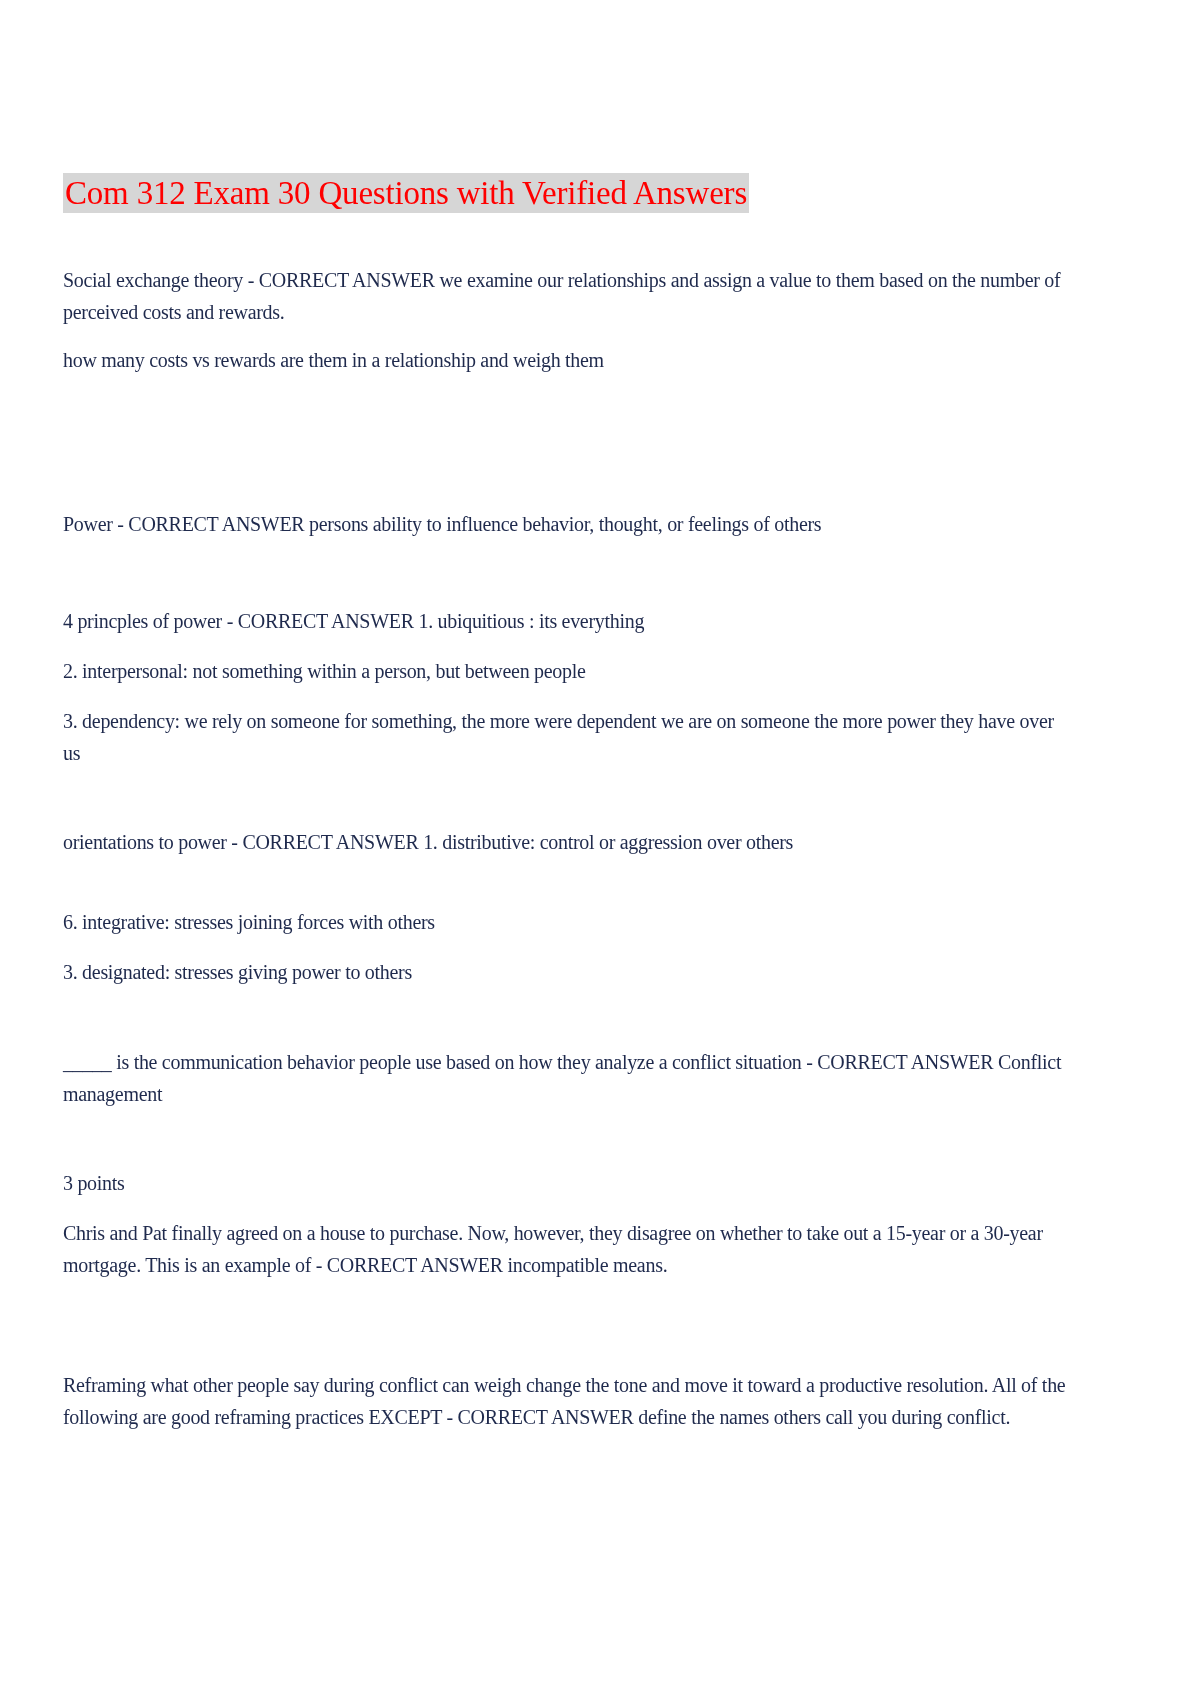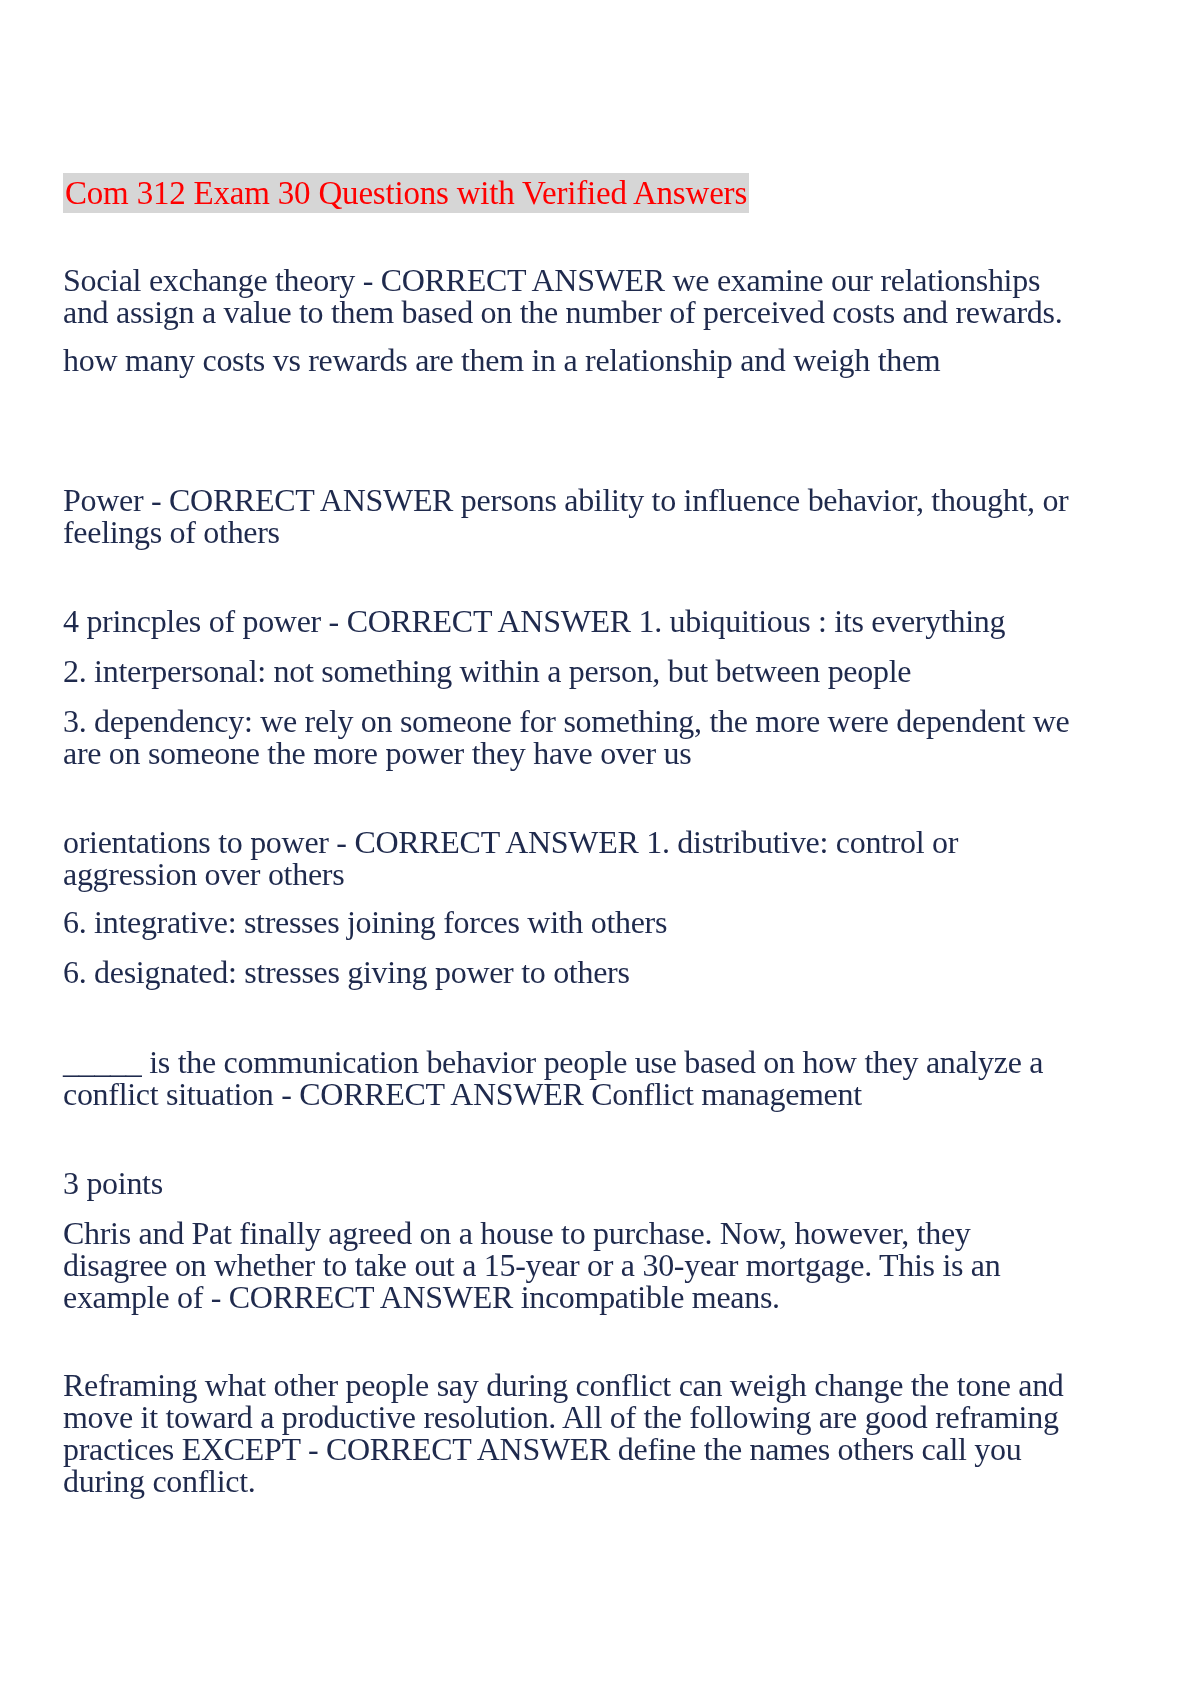--- a/index.html
+++ b/index.html
@@ -6,36 +6,36 @@
     body { width: 1191px; height: 1684px; position: relative; overflow: hidden; }
     .page { position: absolute; left: 0; top: 0; width: 1191px; height: 1684px; background: #fff; }
     .title {
       position: absolute; left: 63px; top: 166px;
       background: #d6d6d6; color: #ff0000;
       font-family: "Liberation Serif", serif; font-size: 33px; line-height: 40px;
       padding: 0 2px; white-space: nowrap; letter-spacing: -0.2px; margin-top: 7px;
     }
     .p {
       position: absolute; left: 63px; width: 1010px;
-      font-family: "Liberation Serif", serif; font-size: 32px; line-height: 32px;
+      font-family: "Liberation Serif", serif; font-size: 20px; line-height: 32px;
       color: #1f2a4d; letter-spacing: -0.3px;
     }
   </style>
 </head>
 <body>
 
 <div class="page">
   <div class="title">Com 312 Exam 30 Questions with Verified Answers</div>
 
   <div class="p" style="top:264px">Social exchange theory - CORRECT ANSWER we examine our relationships and assign a value to them based on the number of perceived costs and rewards.</div>
   <div class="p" style="top:344px">how many costs vs rewards are them in a relationship and weigh them</div>
-  <div class="p" style="top:484px">Power - CORRECT ANSWER persons ability to influence behavior, thought, or feelings of others</div>
+  <div class="p" style="top:508px">Power - CORRECT ANSWER persons ability to influence behavior, thought, or feelings of others</div>
   <div class="p" style="top:605px">4 princples of power - CORRECT ANSWER 1. ubiquitious : its everything</div>
   <div class="p" style="top:655px">2. interpersonal: not something within a person, but between people</div>
   <div class="p" style="top:705px">3. dependency: we rely on someone for something, the more were dependent we are on someone the more power they have over us</div>
   <div class="p" style="top:826px">orientations to power - CORRECT ANSWER 1. distributive: control or aggression over others</div>
   <div class="p" style="top:906px">6. integrative: stresses joining forces with others</div>
-  <div class="p" style="top:956px">6. designated: stresses giving power to others</div>
+  <div class="p" style="top:956px">3. designated: stresses giving power to others</div>
   <div class="p" style="top:1046px">_____ is the communication behavior people use based on how they analyze a conflict situation - CORRECT ANSWER Conflict management</div>
   <div class="p" style="top:1167px">3 points</div>
   <div class="p" style="top:1217px">Chris and Pat finally agreed on a house to purchase. Now, however, they disagree on whether to take out a 15-year or a 30-year mortgage. This is an example of - CORRECT ANSWER incompatible means.</div>
   <div class="p" style="top:1369px">Reframing what other people say during conflict can weigh change the tone and move it toward a productive resolution. All of the following are good reframing practices EXCEPT - CORRECT ANSWER define the names others call you during conflict.</div>
 </div>
 
 </body></html>

